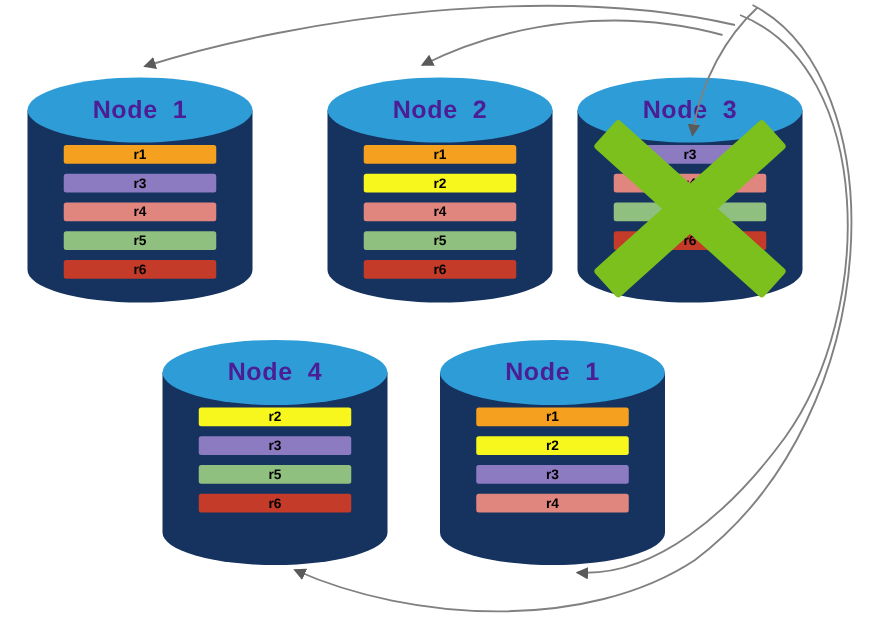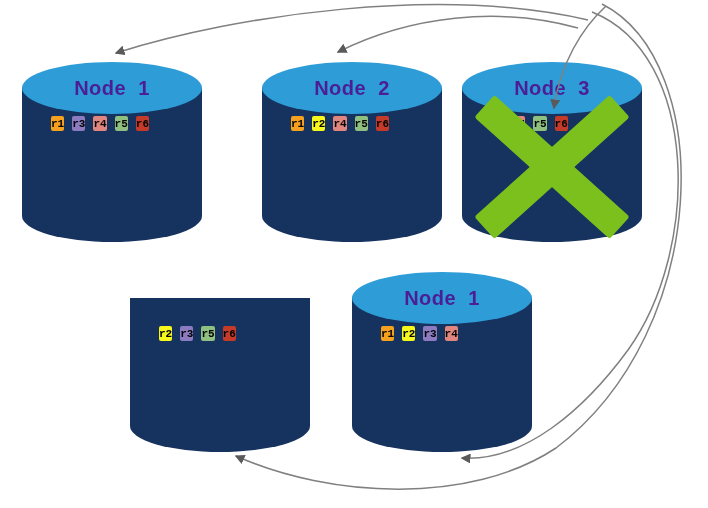--- a/index.html
+++ b/index.html
@@ -24,21 +24,21 @@
     border-radius: 50%;
     display: flex; align-items: center; justify-content: center;
     z-index: 2;
   }
   .node-label {
     color: #4c1d95; font-weight: bold; font-size: 20px;
     word-spacing: 6px; letter-spacing: 0.5px;
   }
   .rows {
     position: absolute; left: 29px; top: 54px; width: 122px;
-    display: flex; flex-direction: row; gap: 8px; z-index: 2; font-family: Liberation Mono, monospace;
+    display: flex; flex-direction: column; gap: 8px; z-index: 2;
   }
   .row {
     height: 15px; border-radius: 2px;
     display: flex; align-items: center; justify-content: center;
     font-size: 11px; font-weight: bold; color: #000000;
   }
 
   #node-1 { left: 22px;  top: 62px; }
   #node-2 { left: 234px; top: 62px; margin-left: 28px; }
   #node-3 { left: 462px; top: 62px; }
@@ -98,20 +98,23 @@
   <div class="rows">
       <div class="row" style="background: rgb(141, 123, 193);">r3</div>
       <div class="row" style="background: rgb(224, 134, 126);">r4</div>
       <div class="row" style="background: rgb(144, 192, 127);">r5</div>
       <div class="row" style="background: rgb(196, 59, 42);">r6</div>
     </div>
 </div>
 
 <div class="node" id="node-4">
   <div class="cyl-body" style="background: rgb(22, 51, 95);"></div>
+  <div class="cyl-top" style="background: rgb(45, 156, 215);">
+    <span class="node-label">Node 4</span>
+  </div>
   <div class="rows">
       <div class="row" style="background: rgb(248, 247, 29);">r2</div>
       <div class="row" style="background: rgb(141, 123, 193);">r3</div>
       <div class="row" style="background: rgb(144, 192, 127);">r5</div>
       <div class="row" style="background: rgb(196, 59, 42);">r6</div>
     </div>
 </div>
 
 <div class="node" id="node-5">
   <div class="cyl-body" style="background: rgb(22, 51, 95);"></div>

